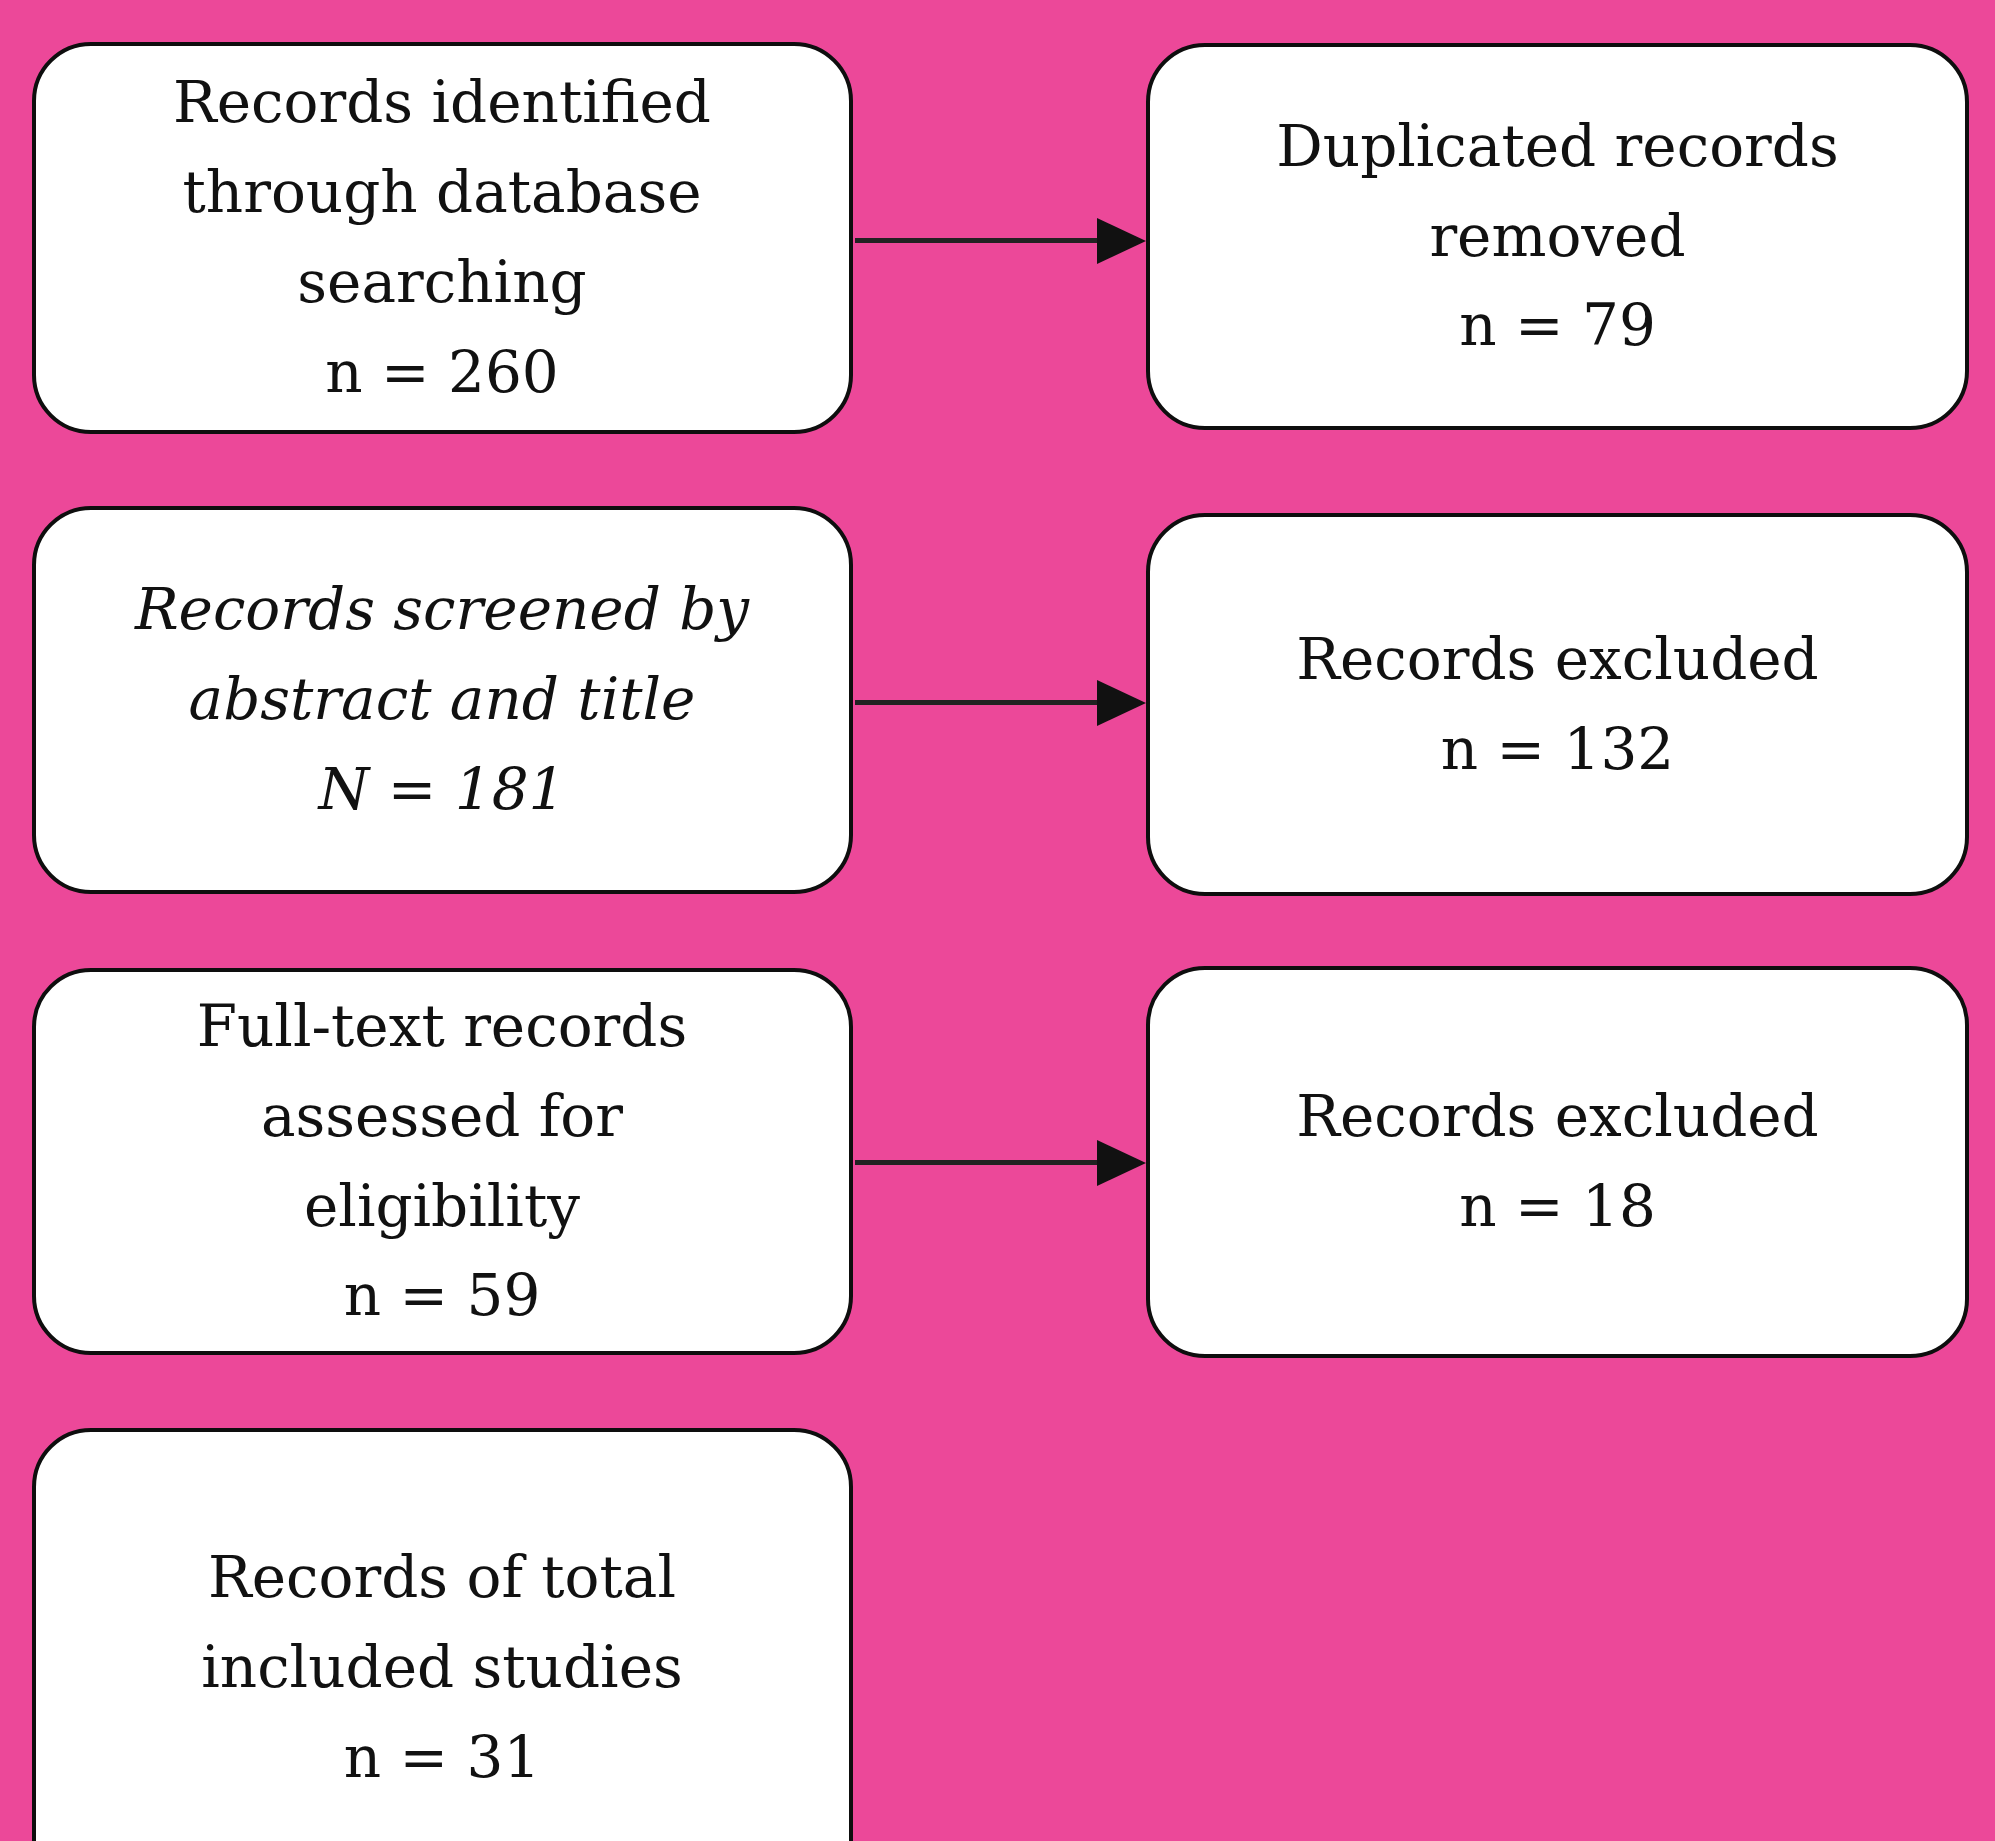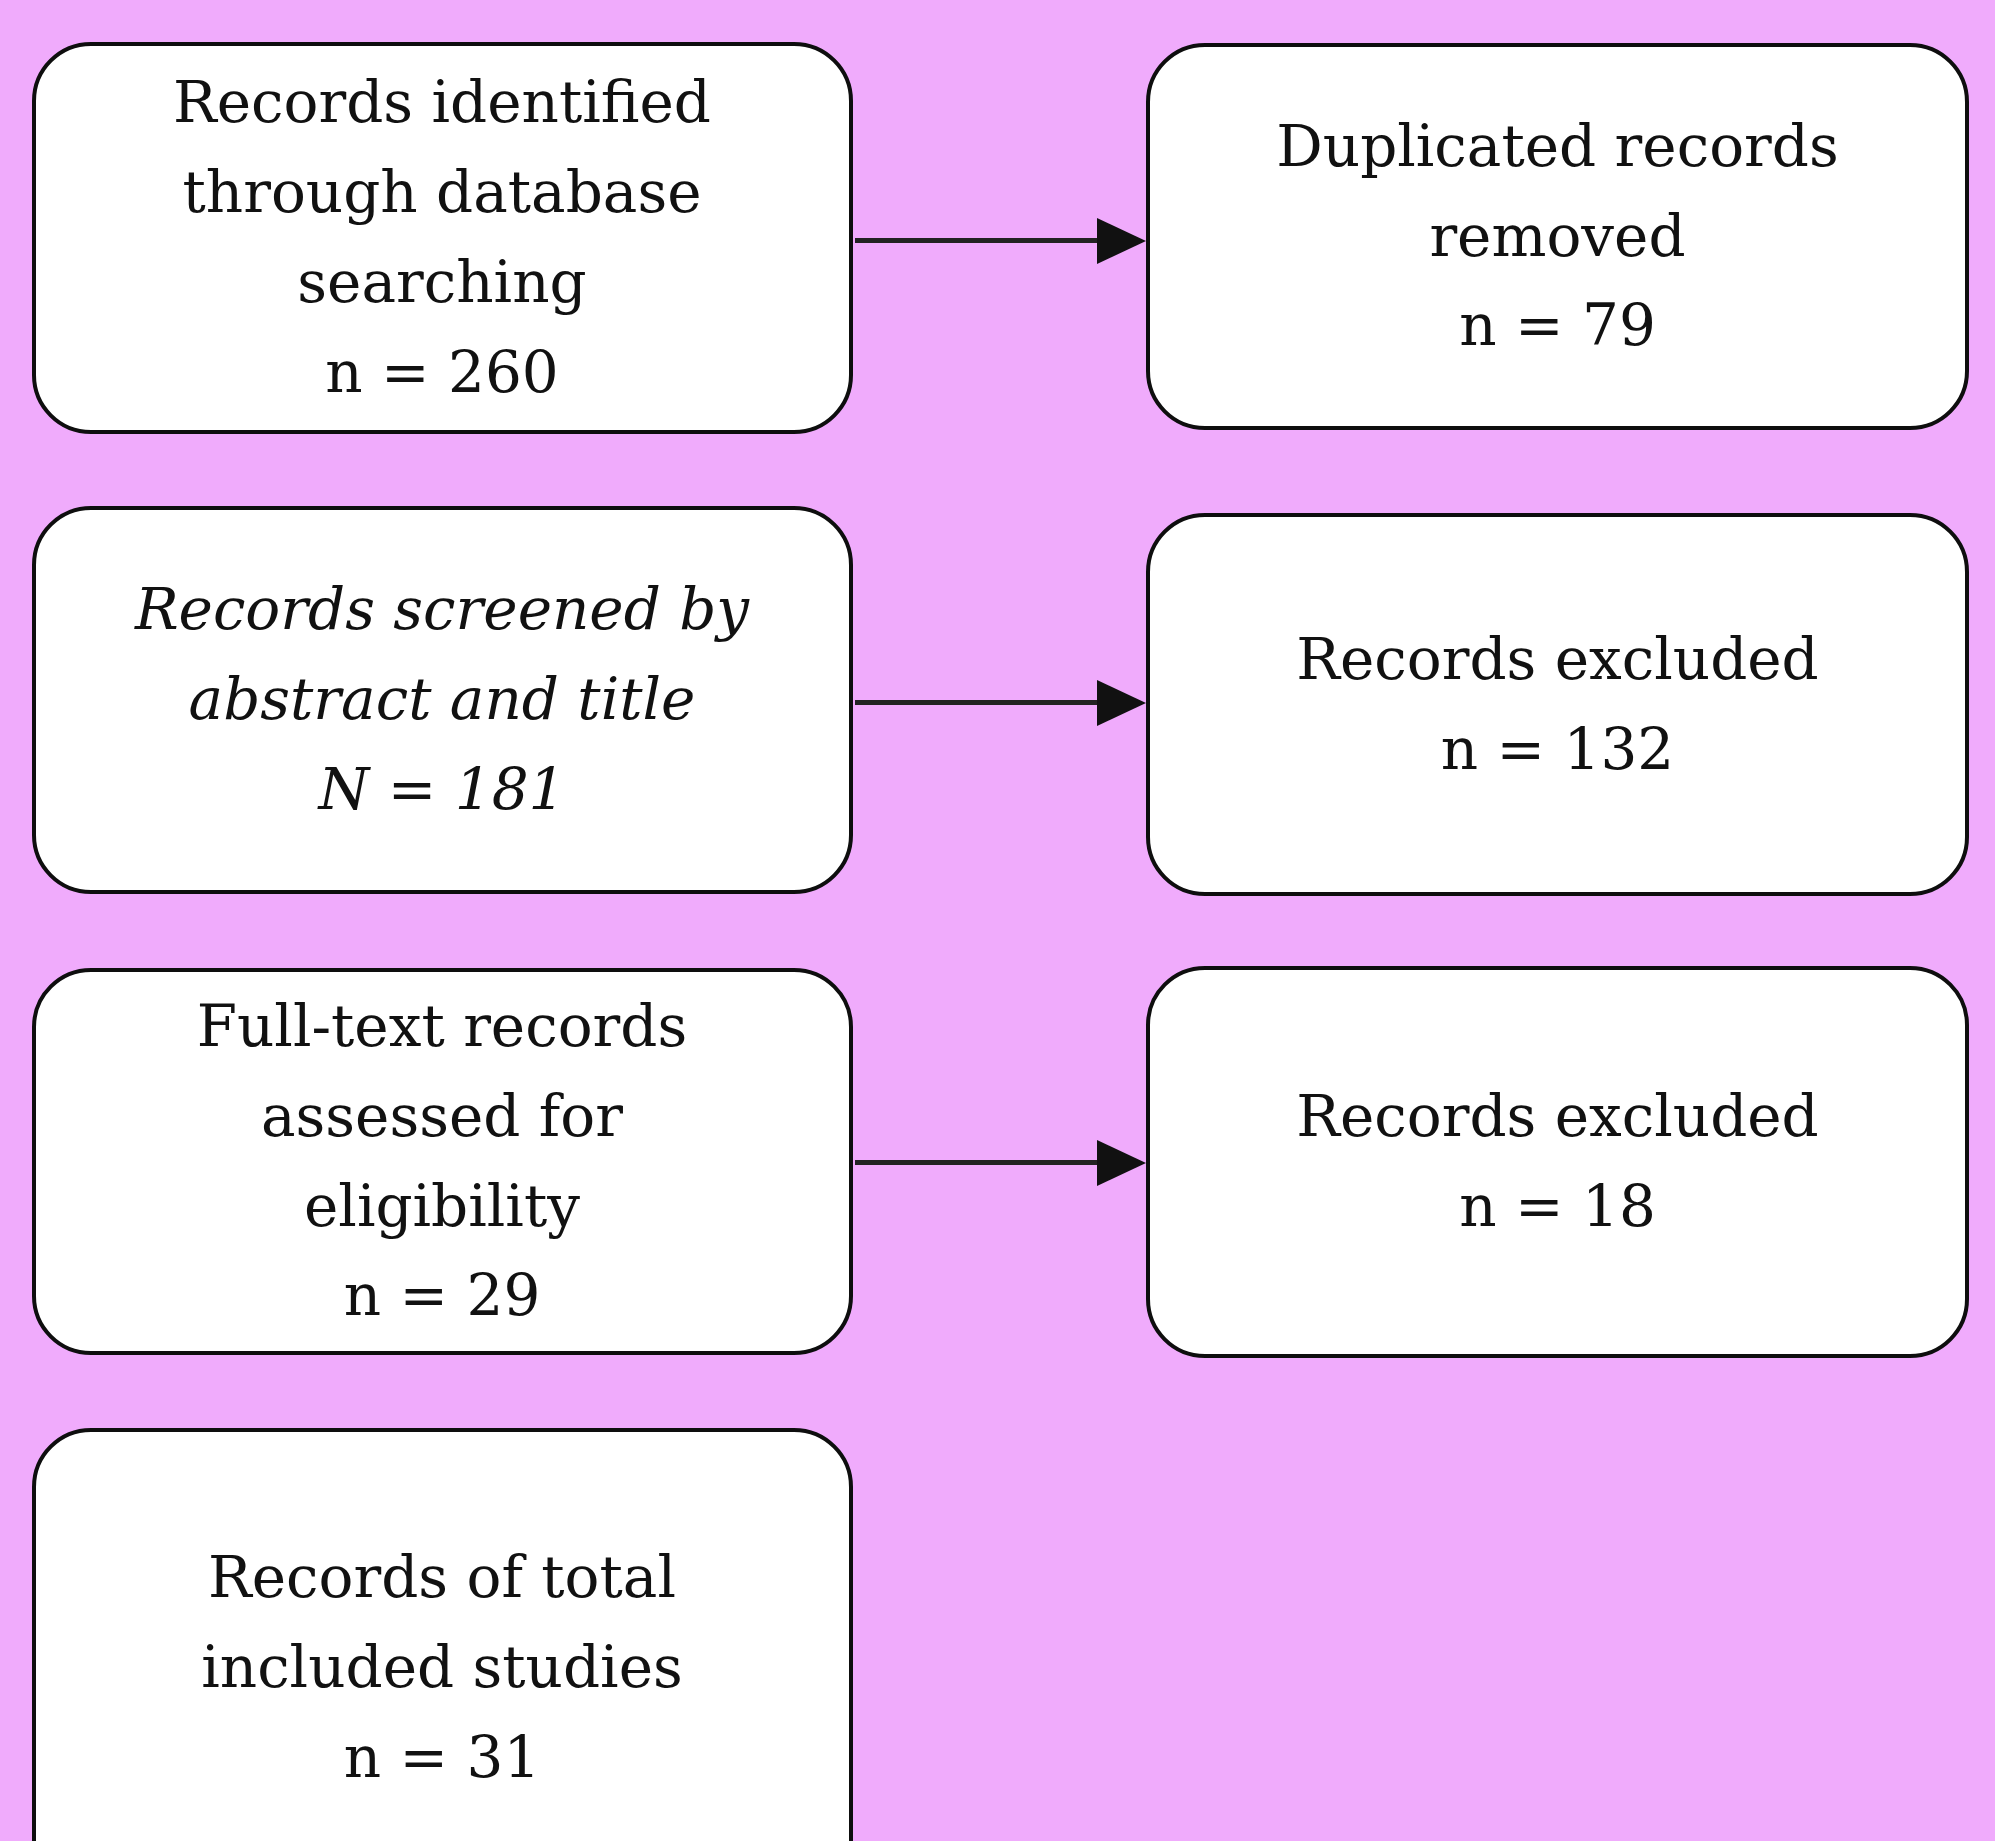--- a/index.html
+++ b/index.html
@@ -4,21 +4,21 @@
 <style>
   html, body {
     margin: 0;
     padding: 0;
     background: #ffffff;
   }
   #canvas {
     position: relative;
     width: 1995px;
     height: 1842px;
-    background: #f0abfc;
+    background: #ec4899;
     font-family: "DejaVu Serif", "Liberation Serif", serif;
     color: #111111;
   }
   .flowbox {
     position: absolute;
     box-sizing: border-box;
     background: #ffffff;
     border: 4.5px solid #0e0e0e;
     border-radius: 59px;
     display: flex;
@@ -80,21 +80,21 @@
   <div class="flowbox b2">Records screened by
 abstract and title
 N = 181</div>
 
   <div class="flowbox b3">Records excluded
 n = 132</div>
 
   <div class="flowbox b4">Full-text records
 assessed for
 eligibility
-n = 29</div>
+n = 59</div>
 
   <div class="flowbox b5">Records excluded
 n = 18</div>
 
   <div class="flowbox b6">Records of total
 included studies
 n = 31</div>
 
   <div class="arrow a0">
     <div class="shaft"></div>

